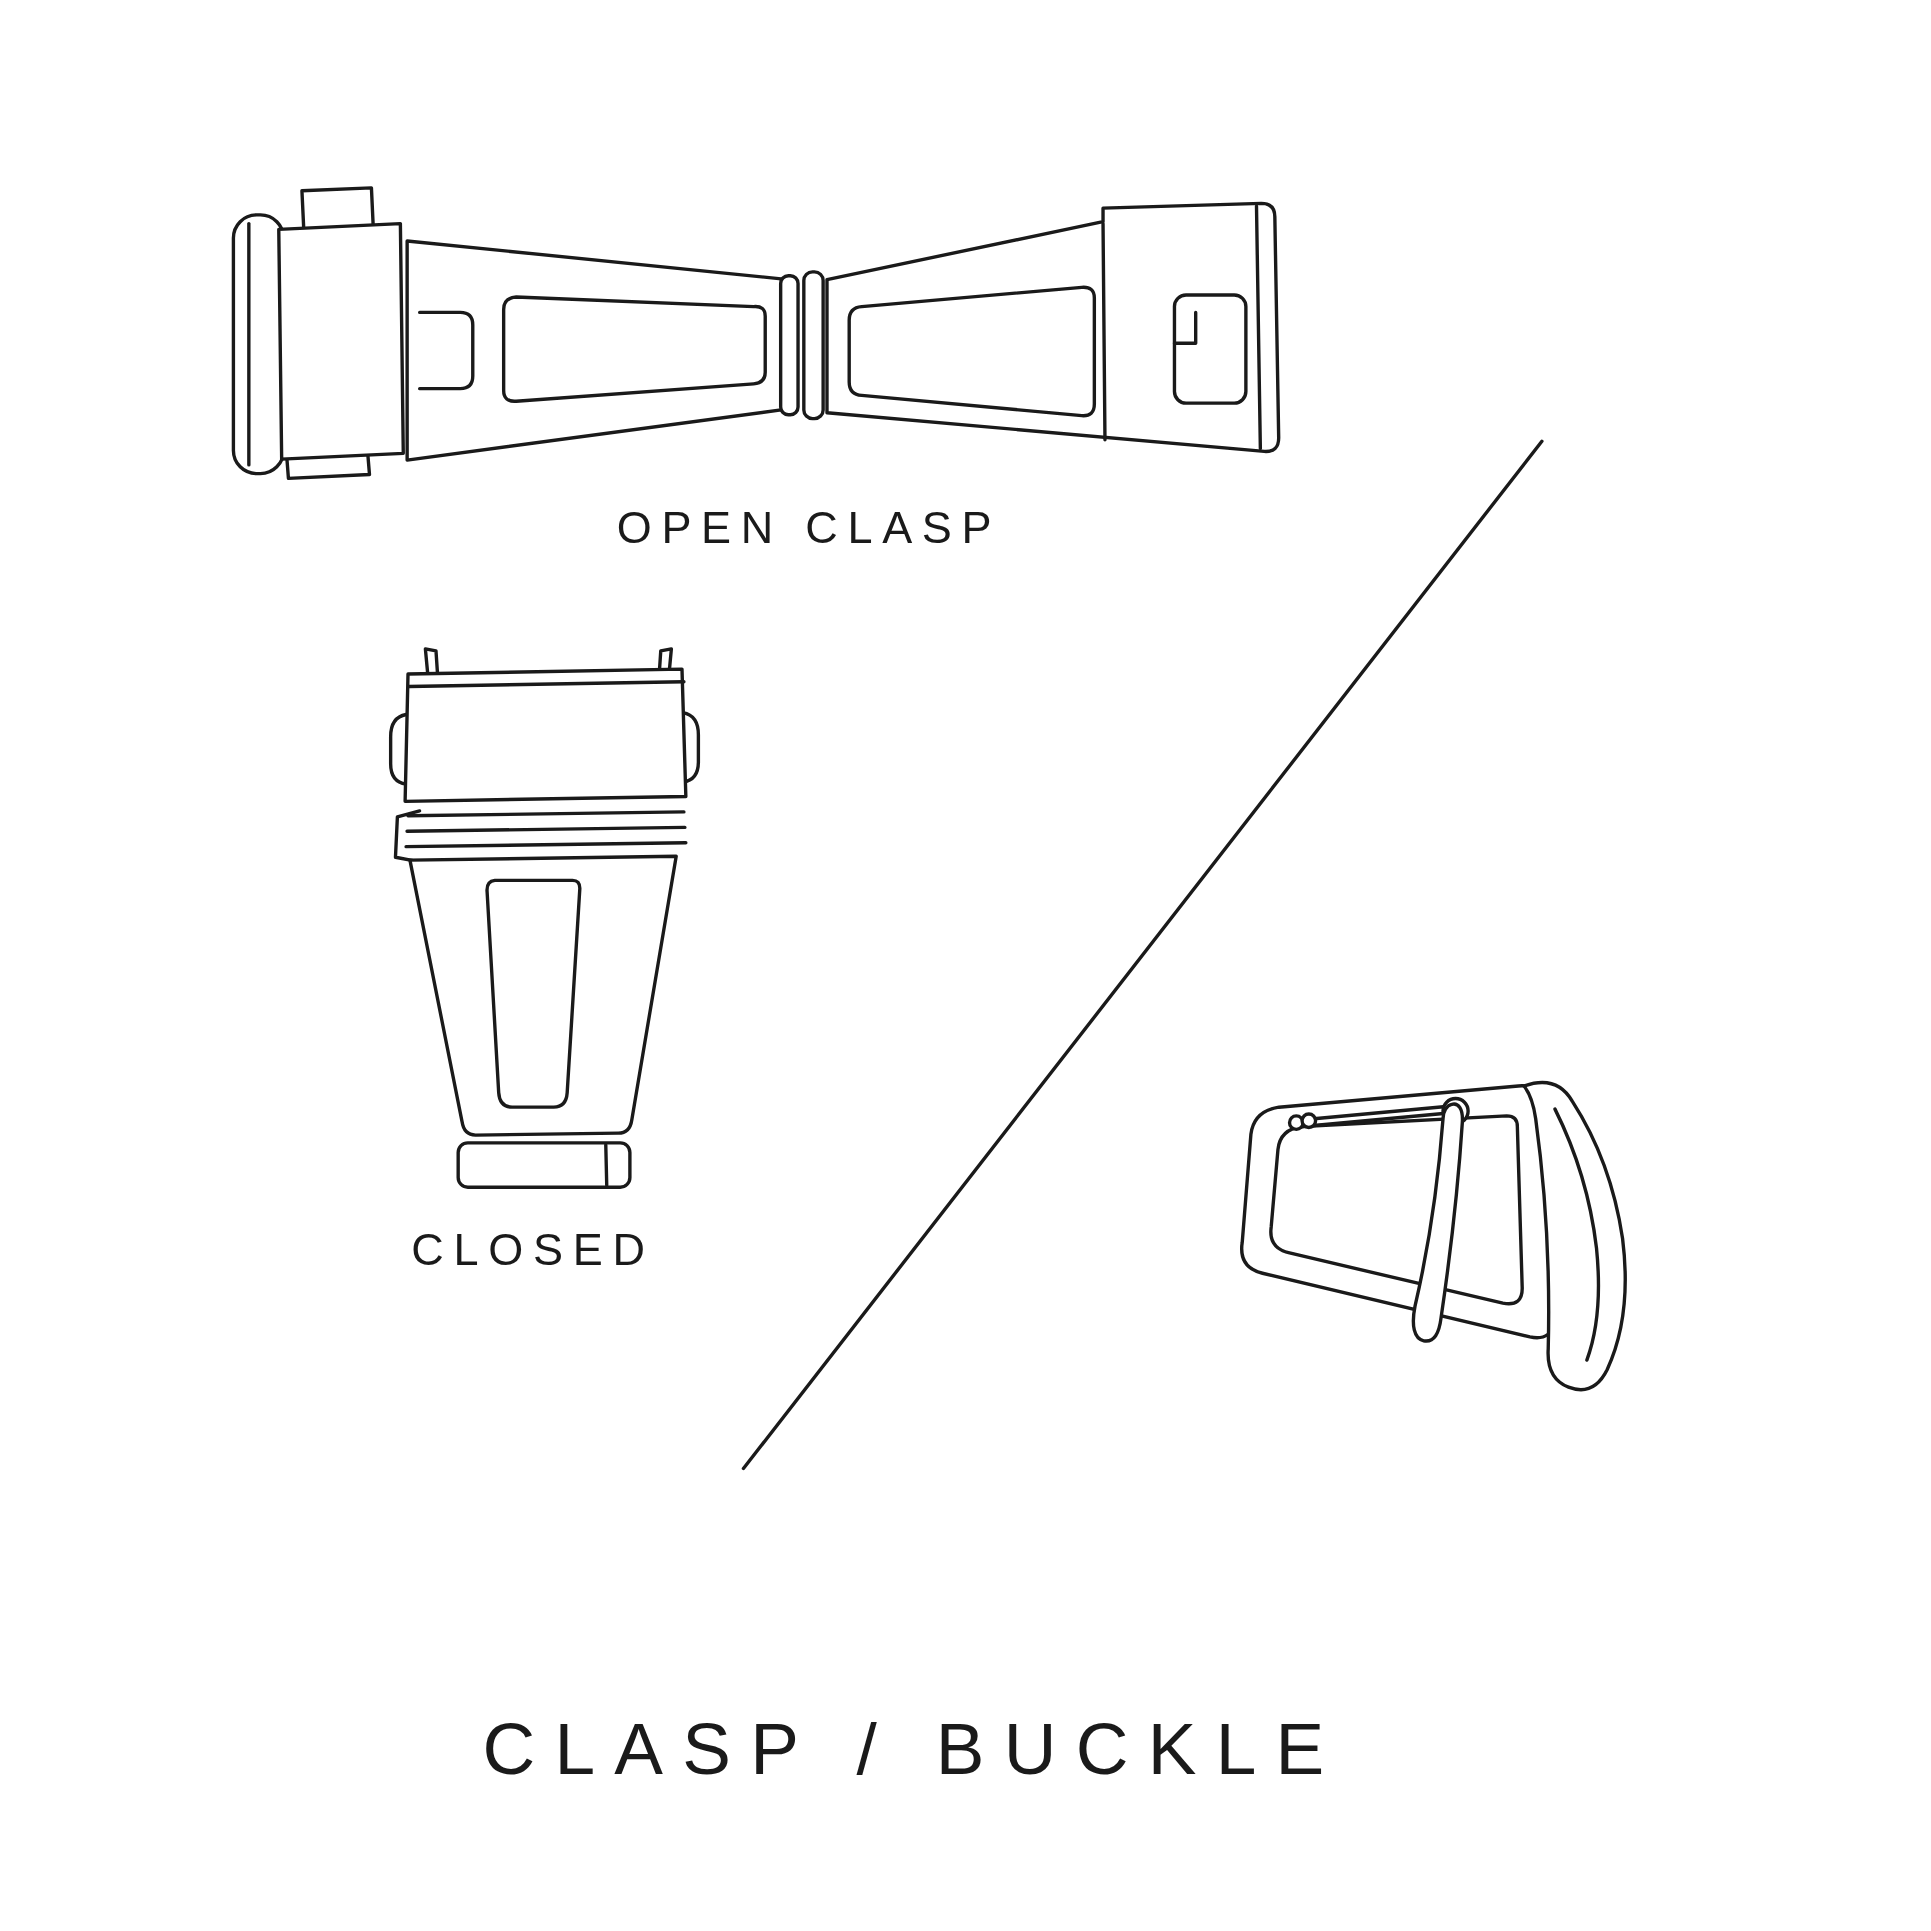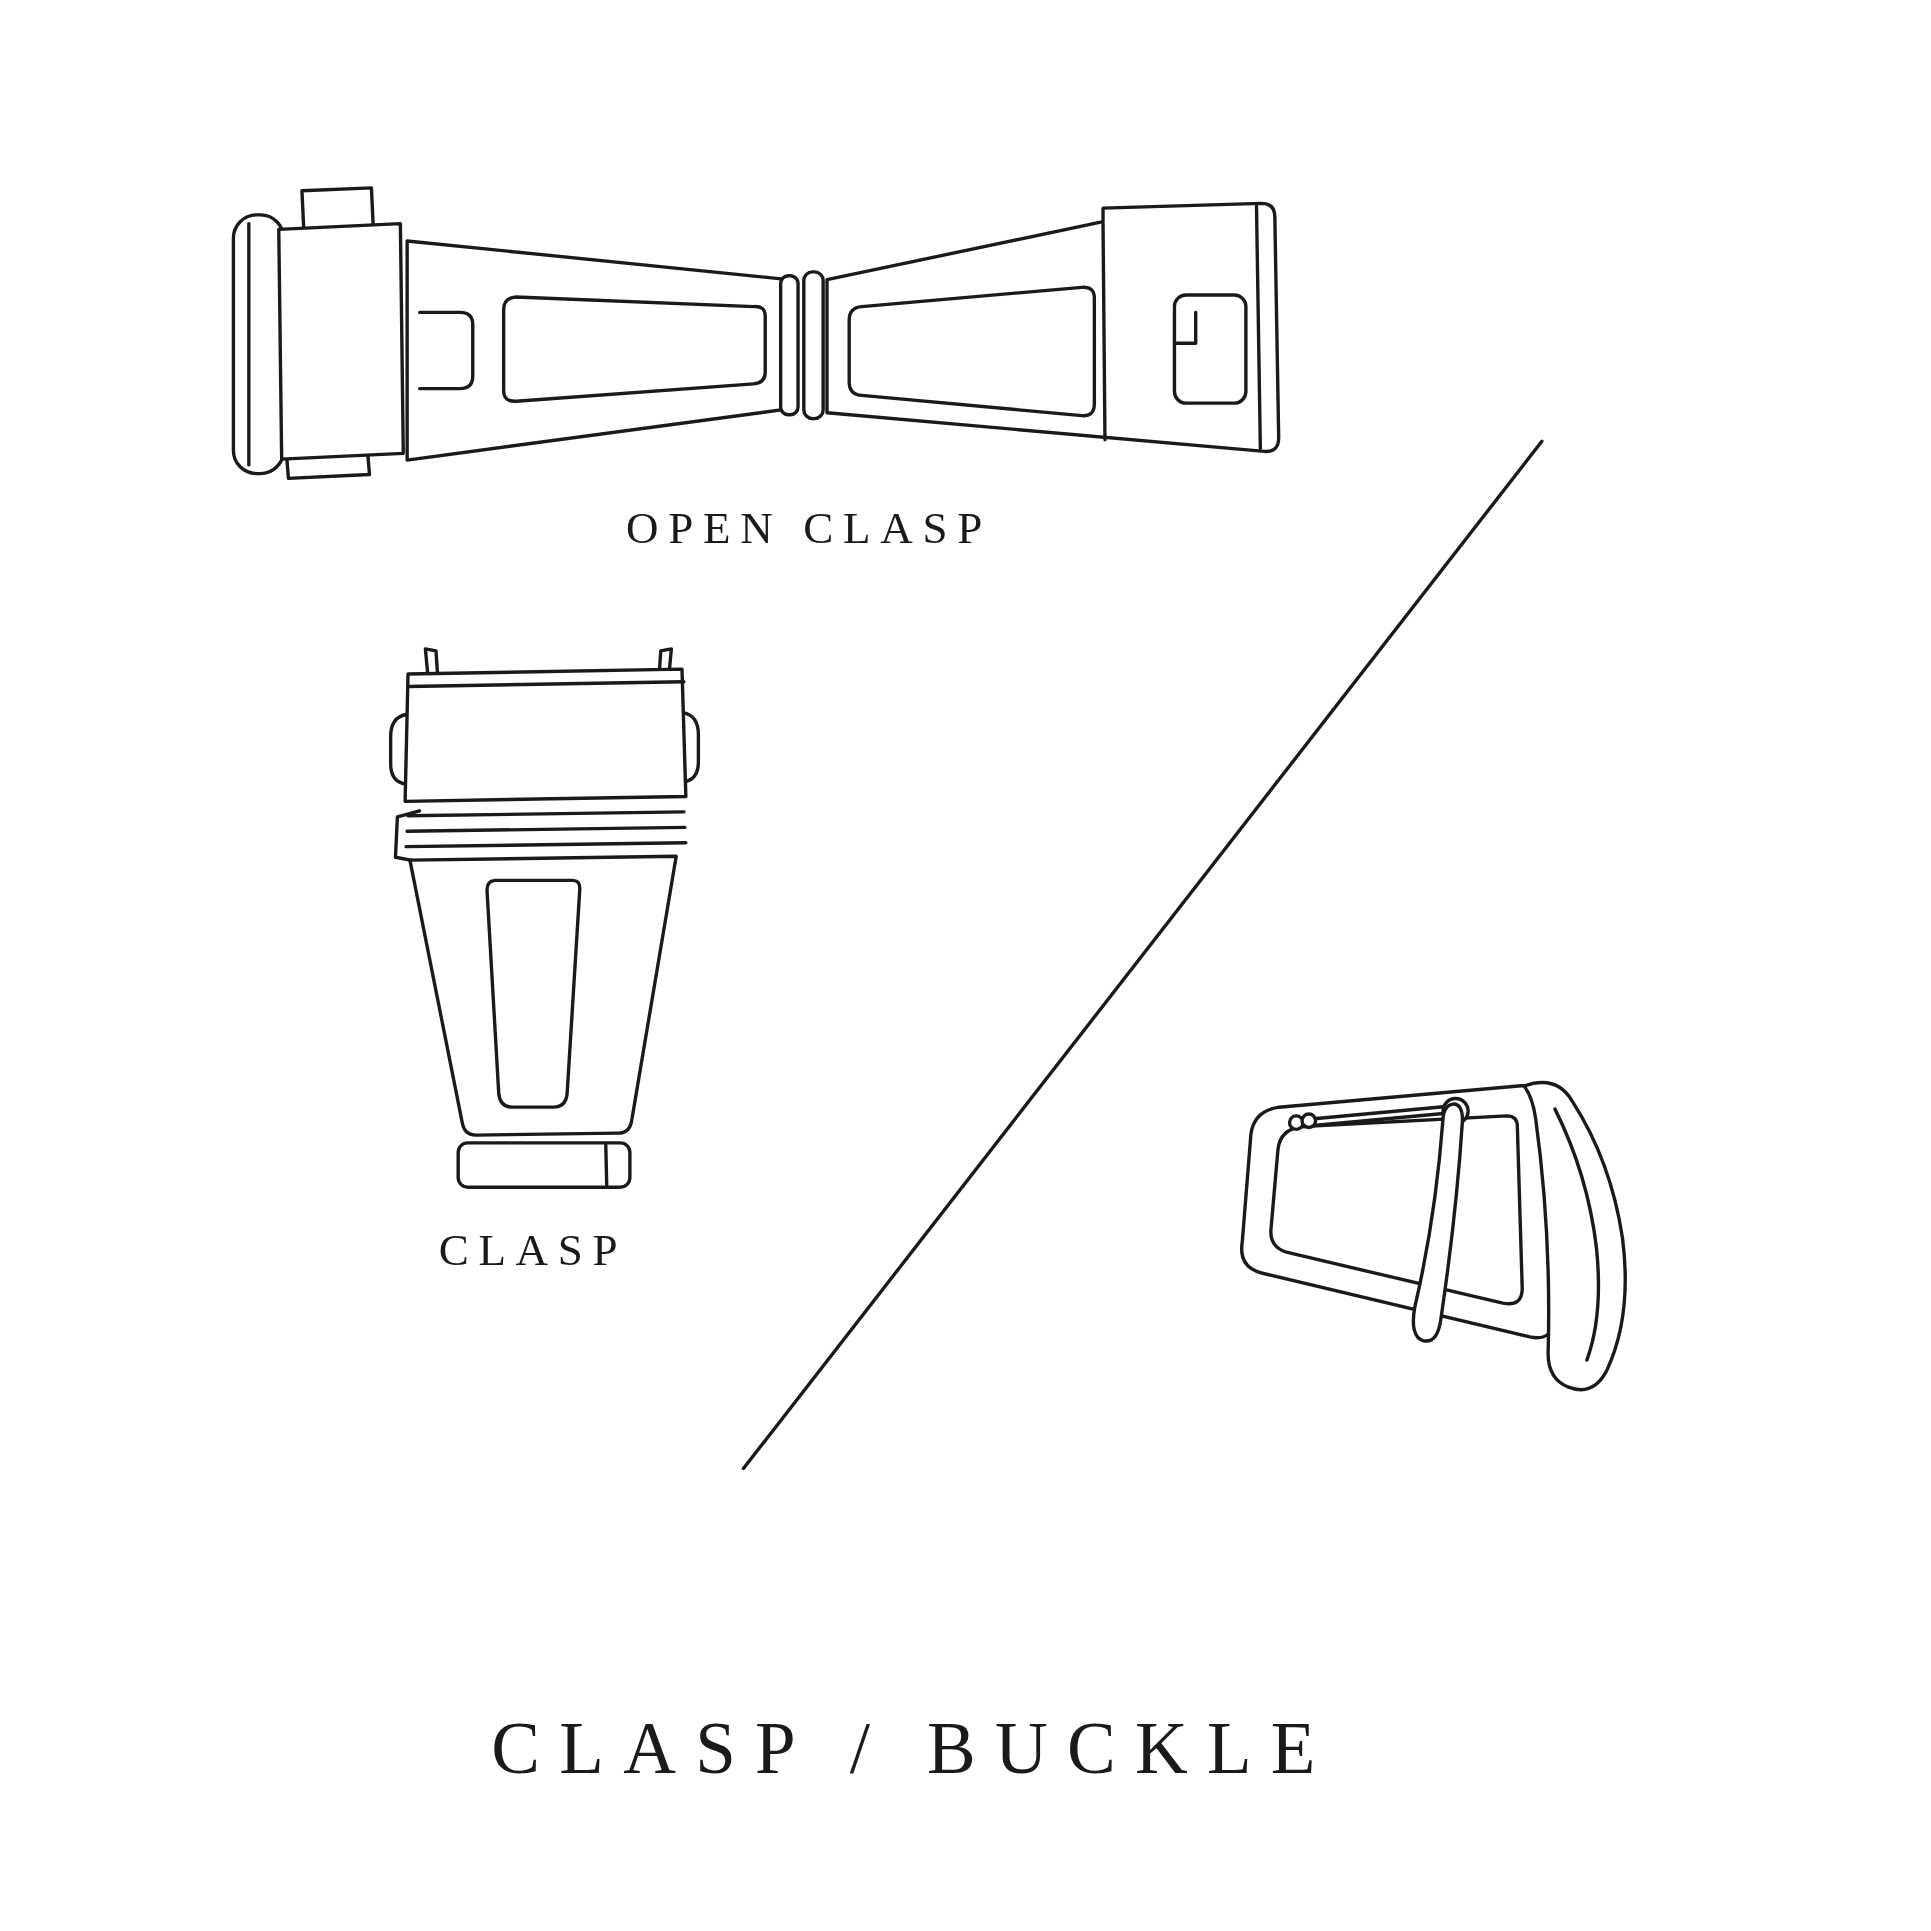--- a/index.html
+++ b/index.html
@@ -5,21 +5,21 @@
   html, body {
     margin: 0;
     padding: 0;
     background: #ffffff;
   }
   .canvas {
     position: relative;
     width: 1931px;
     height: 1931px;
     background: var(--bg, #ffffff);
-    font-family: Liberation Serif, serif;
+    font-family: Liberation Sans, sans-serif;
     overflow: hidden;
   }
   .illustration {
     position: absolute;
     display: block;
   }
   svg .ln {
     fill: none;
     stroke: var(--line, #1a1a1a);
     stroke-width: 3.5;
@@ -104,21 +104,21 @@
       <path class="ln" d="M28,185 L314,181"></path>
       <path class="ln" d="M27,201 L315,197"></path>
       <path class="ln" d="M26,217 L316,213"></path>
       <path class="fl" d="M30,231 L306,227 L260,500 Q258,514 246,514 L98,516 Q86,516 84,502 Z"></path>
       <path class="ln" d="M118,252 Q109,253 110,264 L122,472 Q123,487 136,487 L179,487 Q192,487 193,472 L206,262 Q207,251 197,252 Z"></path>
       <rect class="fl" x="80" y="524" width="178" height="46" rx="10"></rect>
       <path class="ln" d="M233,526 L234,568"></path>
     </g>
   </svg>
 
-  <div class="caption" style="left:533px;top:1224px">CLASP</div>
+  <div class="caption" style="left:533px;top:1224px">CLOSED</div>
 
   <svg class="illustration" style="left:1217px;top:1057px" width="425" height="362" viewBox="0 0 440 375">
     <g>
       <path class="fl" d="M64,52 Q38,56 35,80 L26,192 Q22,218 47,224 L324,290 Q348,295 350,270 L339,52 Q338,28 312,30 Z"></path>
       <path class="fl" d="M88,72 L300,61 Q311,61 311,72 L316,238 Q317,259 296,255 L75,203 Q53,198 56,176 L63,96 Q65,75 88,72 Z"></path>
       <path class="fl" d="M318,30 Q352,18 368,46 Q408,108 420,188 Q430,268 404,324 Q390,352 364,342 Q341,333 343,302 Q346,180 330,64 Q327,42 318,30 Z"></path>
       <path class="ln" d="M350,54 Q384,122 393,198 Q400,268 383,314"></path>
       <path class="ln" d="M78,66 L240,51"></path>
       <path class="ln" d="M78,73 L240,58"></path>
       <circle class="fl" cx="82" cy="68" r="7"></circle>

